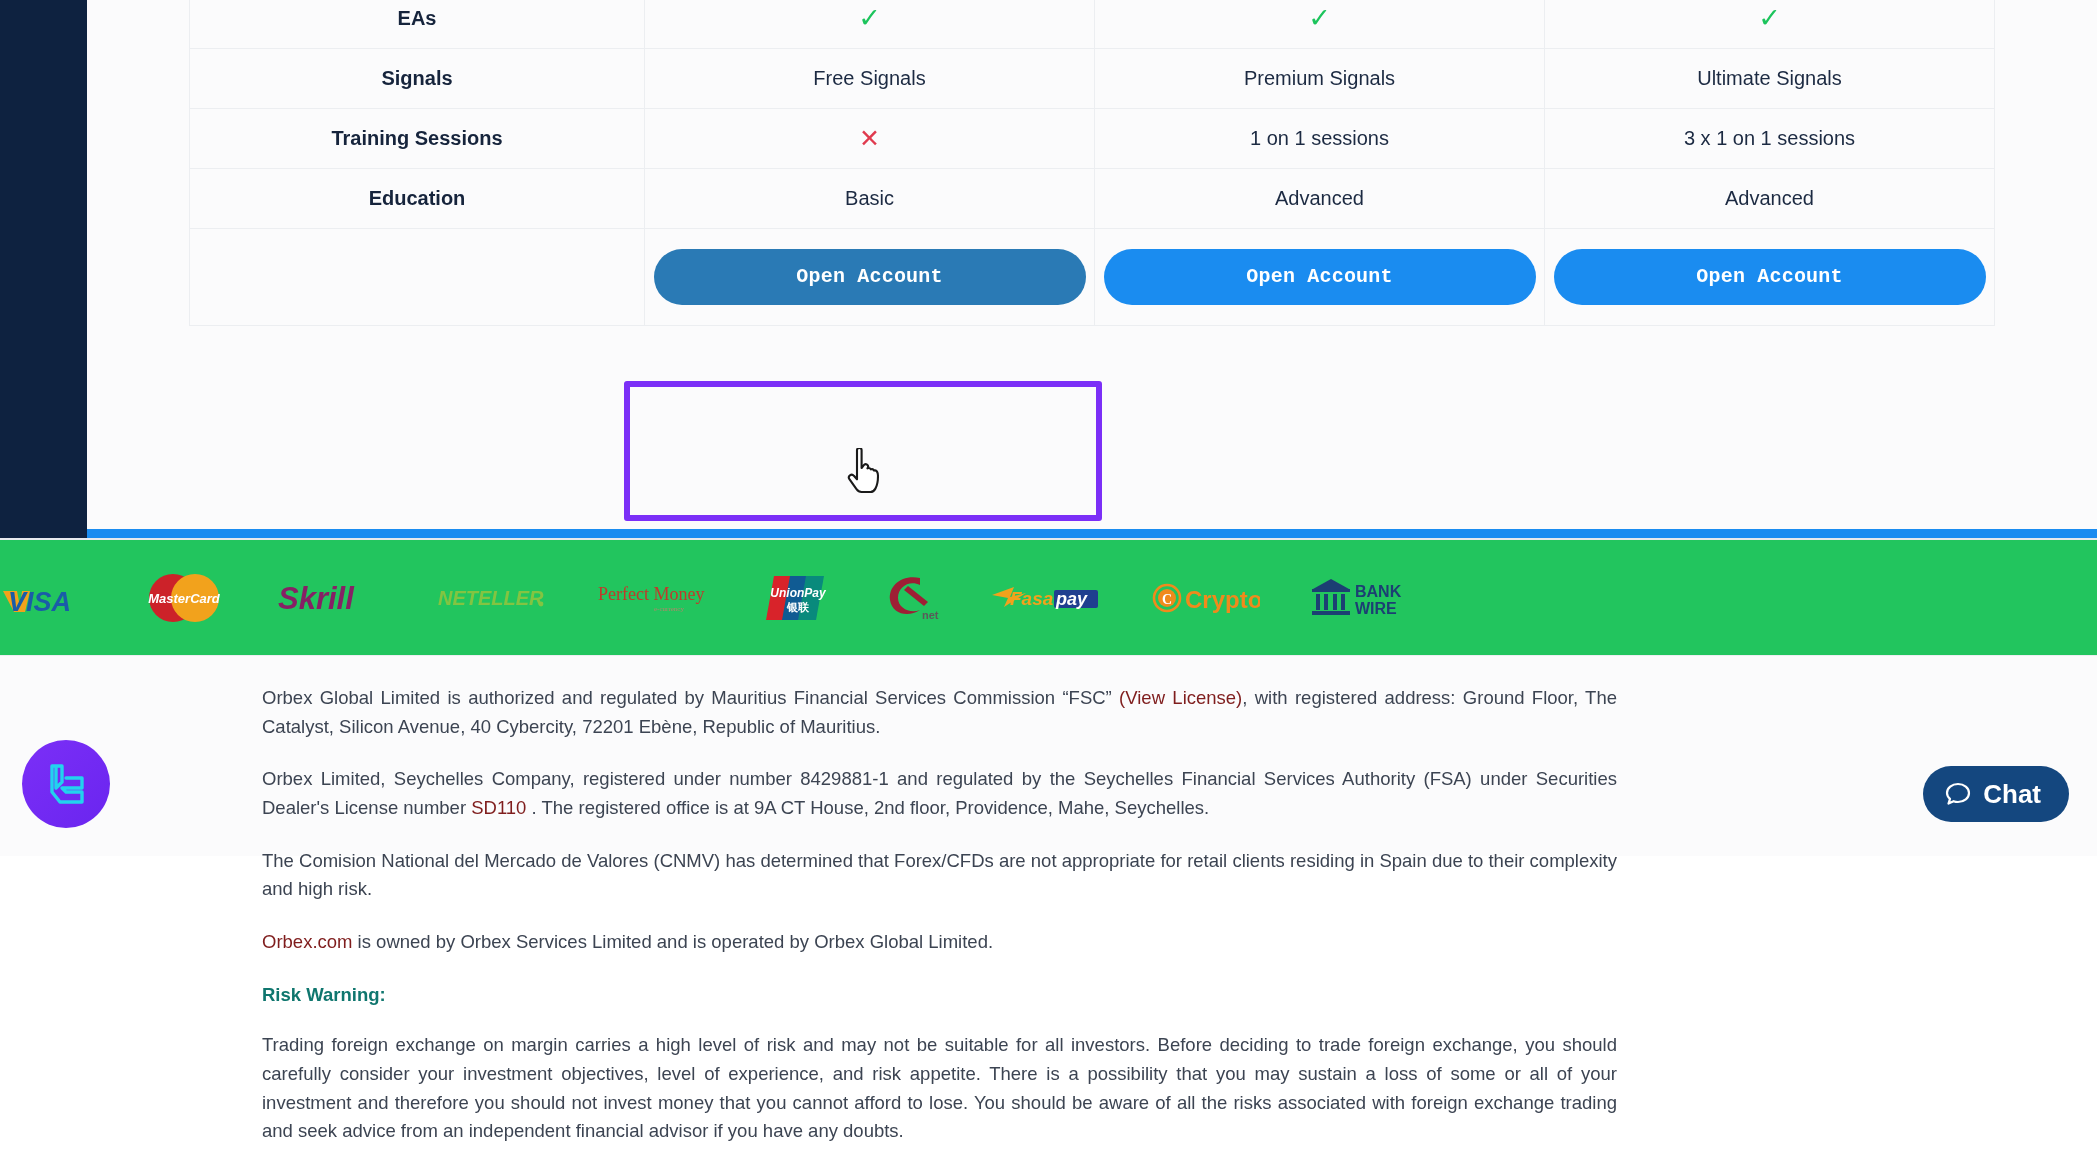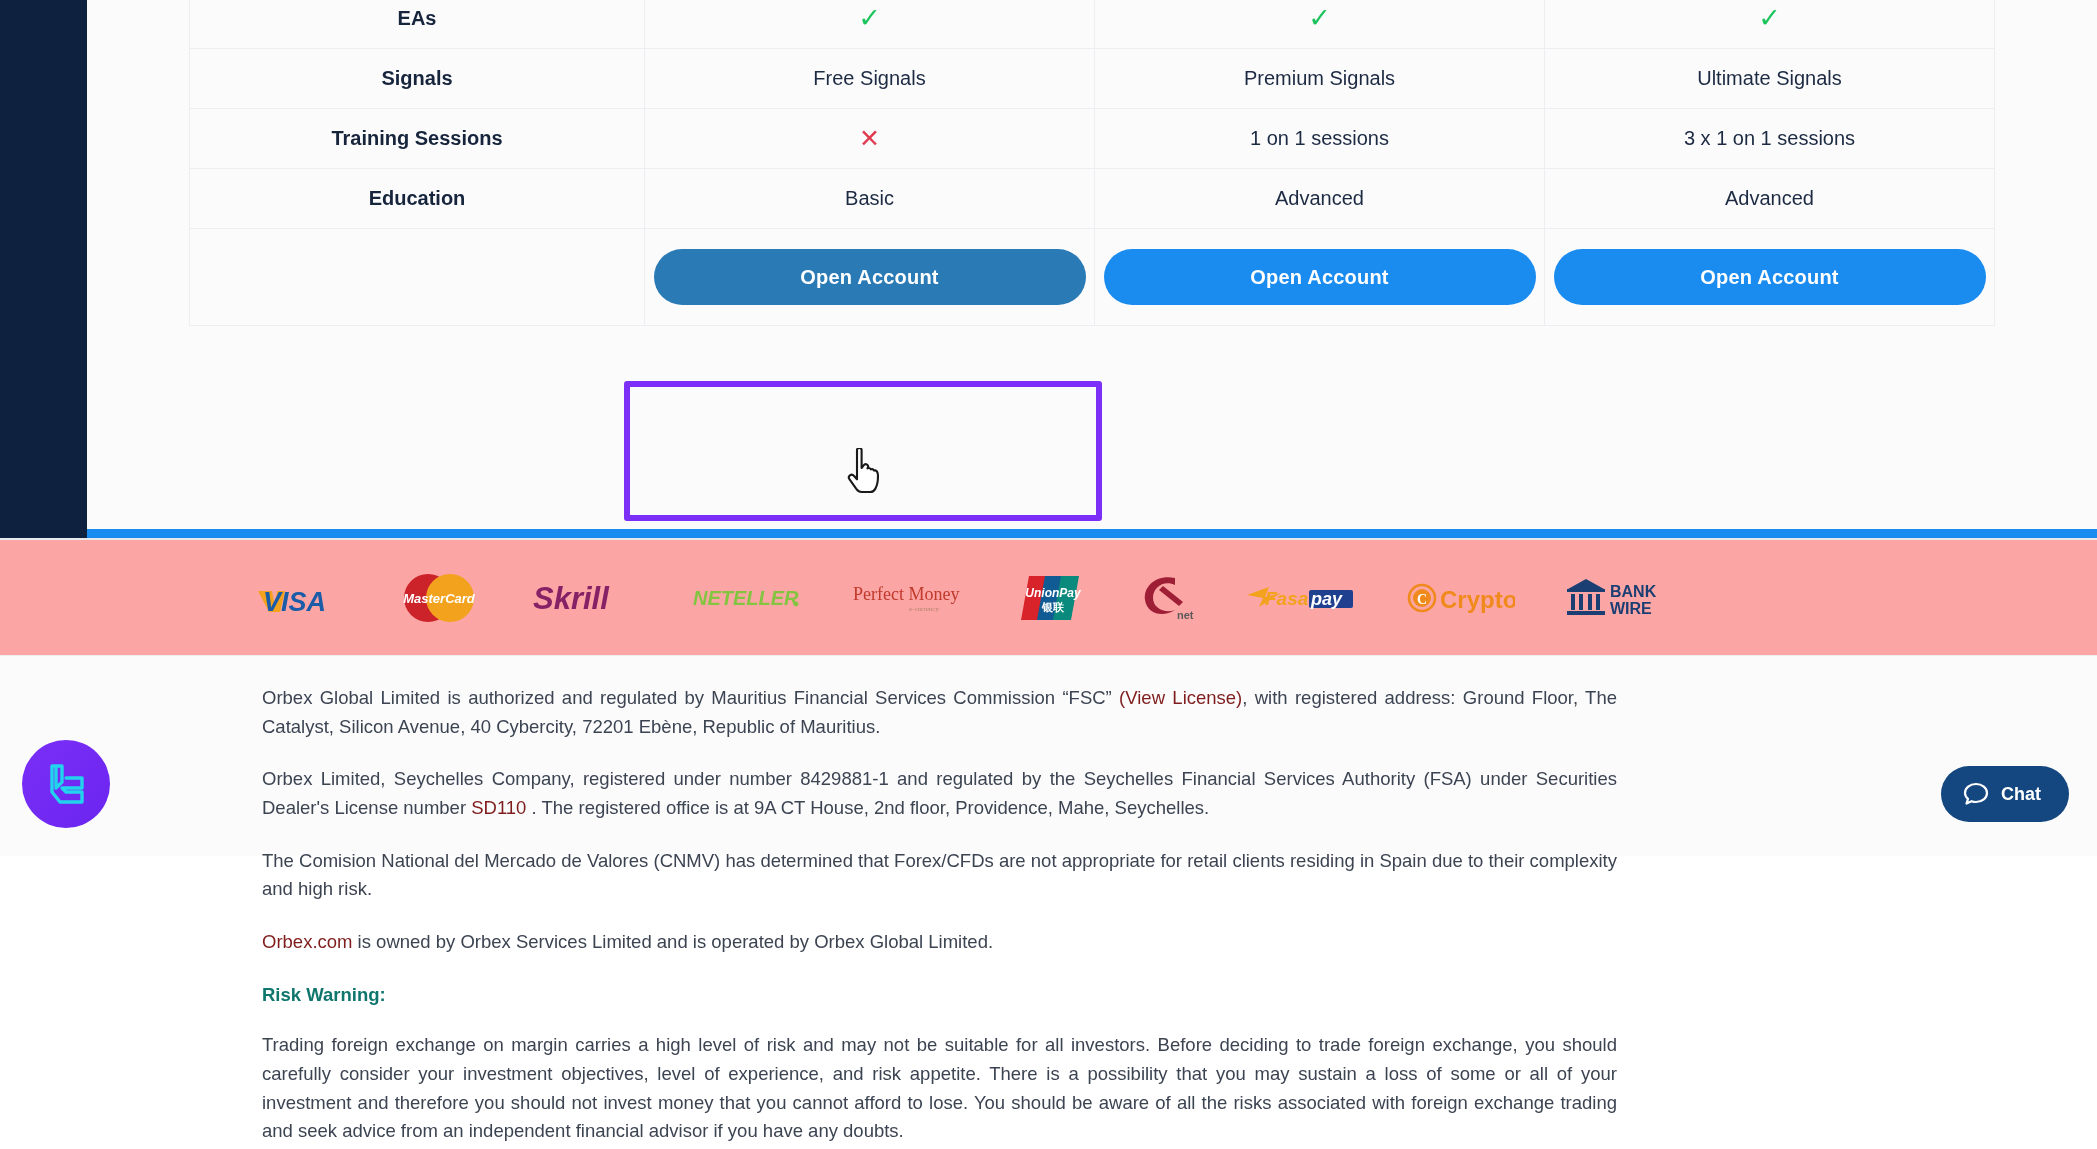--- a/index.html
+++ b/index.html
@@ -55,21 +55,21 @@
   tr.btn-row td { height: 92px; border-top: 1px solid #eceef1; }
   .open-btn {
     display: block;
     width: 100%;
     max-width: 432px;
     margin: 16px auto;
     border: none;
     border-radius: 28px;
     background: #1a8cf0;
     color: #ffffff;
-    font-family: Liberation Sans, sans-serif;
+    font-family: Liberation Mono, monospace;
     font-size: 20px;
     font-weight: 700;
     letter-spacing: 0.2px;
     padding: 17px 10px;
     cursor: pointer;
     line-height: 1.1;
   }
   .open-btn.hovered { background: #2a7ab5; }
 
   
@@ -103,24 +103,23 @@
     position: absolute;
     left: 0; top: 538px; width: 2097px; height: 2px;
     background: #e7e9ed;
   }
 
   
   .payments {
     position: absolute;
     left: 0; top: 540px;
     width: 2097px; height: 115px;
-    background: #fca5a5;
+    background: #22c55e;
     display: flex;
     align-items: center;
-    padding-left: 255px;
     gap: 50px;
   }
   .pay { height: 56px; display: flex; align-items: center; justify-content: center; }
   .pay svg { display: block; }
 
   .divider-soft {
     position: absolute; left: 0; top: 655px;
     width: 2097px; height: 1px; background: #eceef1;
   }
 
@@ -153,21 +152,21 @@
   
   .chat {
     position: absolute;
     right: 28px; bottom: 34px;
     height: 56px;
     padding: 0 28px 0 22px;
     border-radius: 28px;
     background: #14477f;
     color: #ffffff;
     display: flex; align-items: center; gap: 12px;
-    font-size: 18px; font-weight: 700;
+    font-size: 26px; font-weight: 700;
     cursor: pointer;
     z-index: 60;
     border: none;
     font-family: "Liberation Sans", sans-serif;
   }
   .chat svg { display:block; }
 </style>
 </head>
 <body>
 

